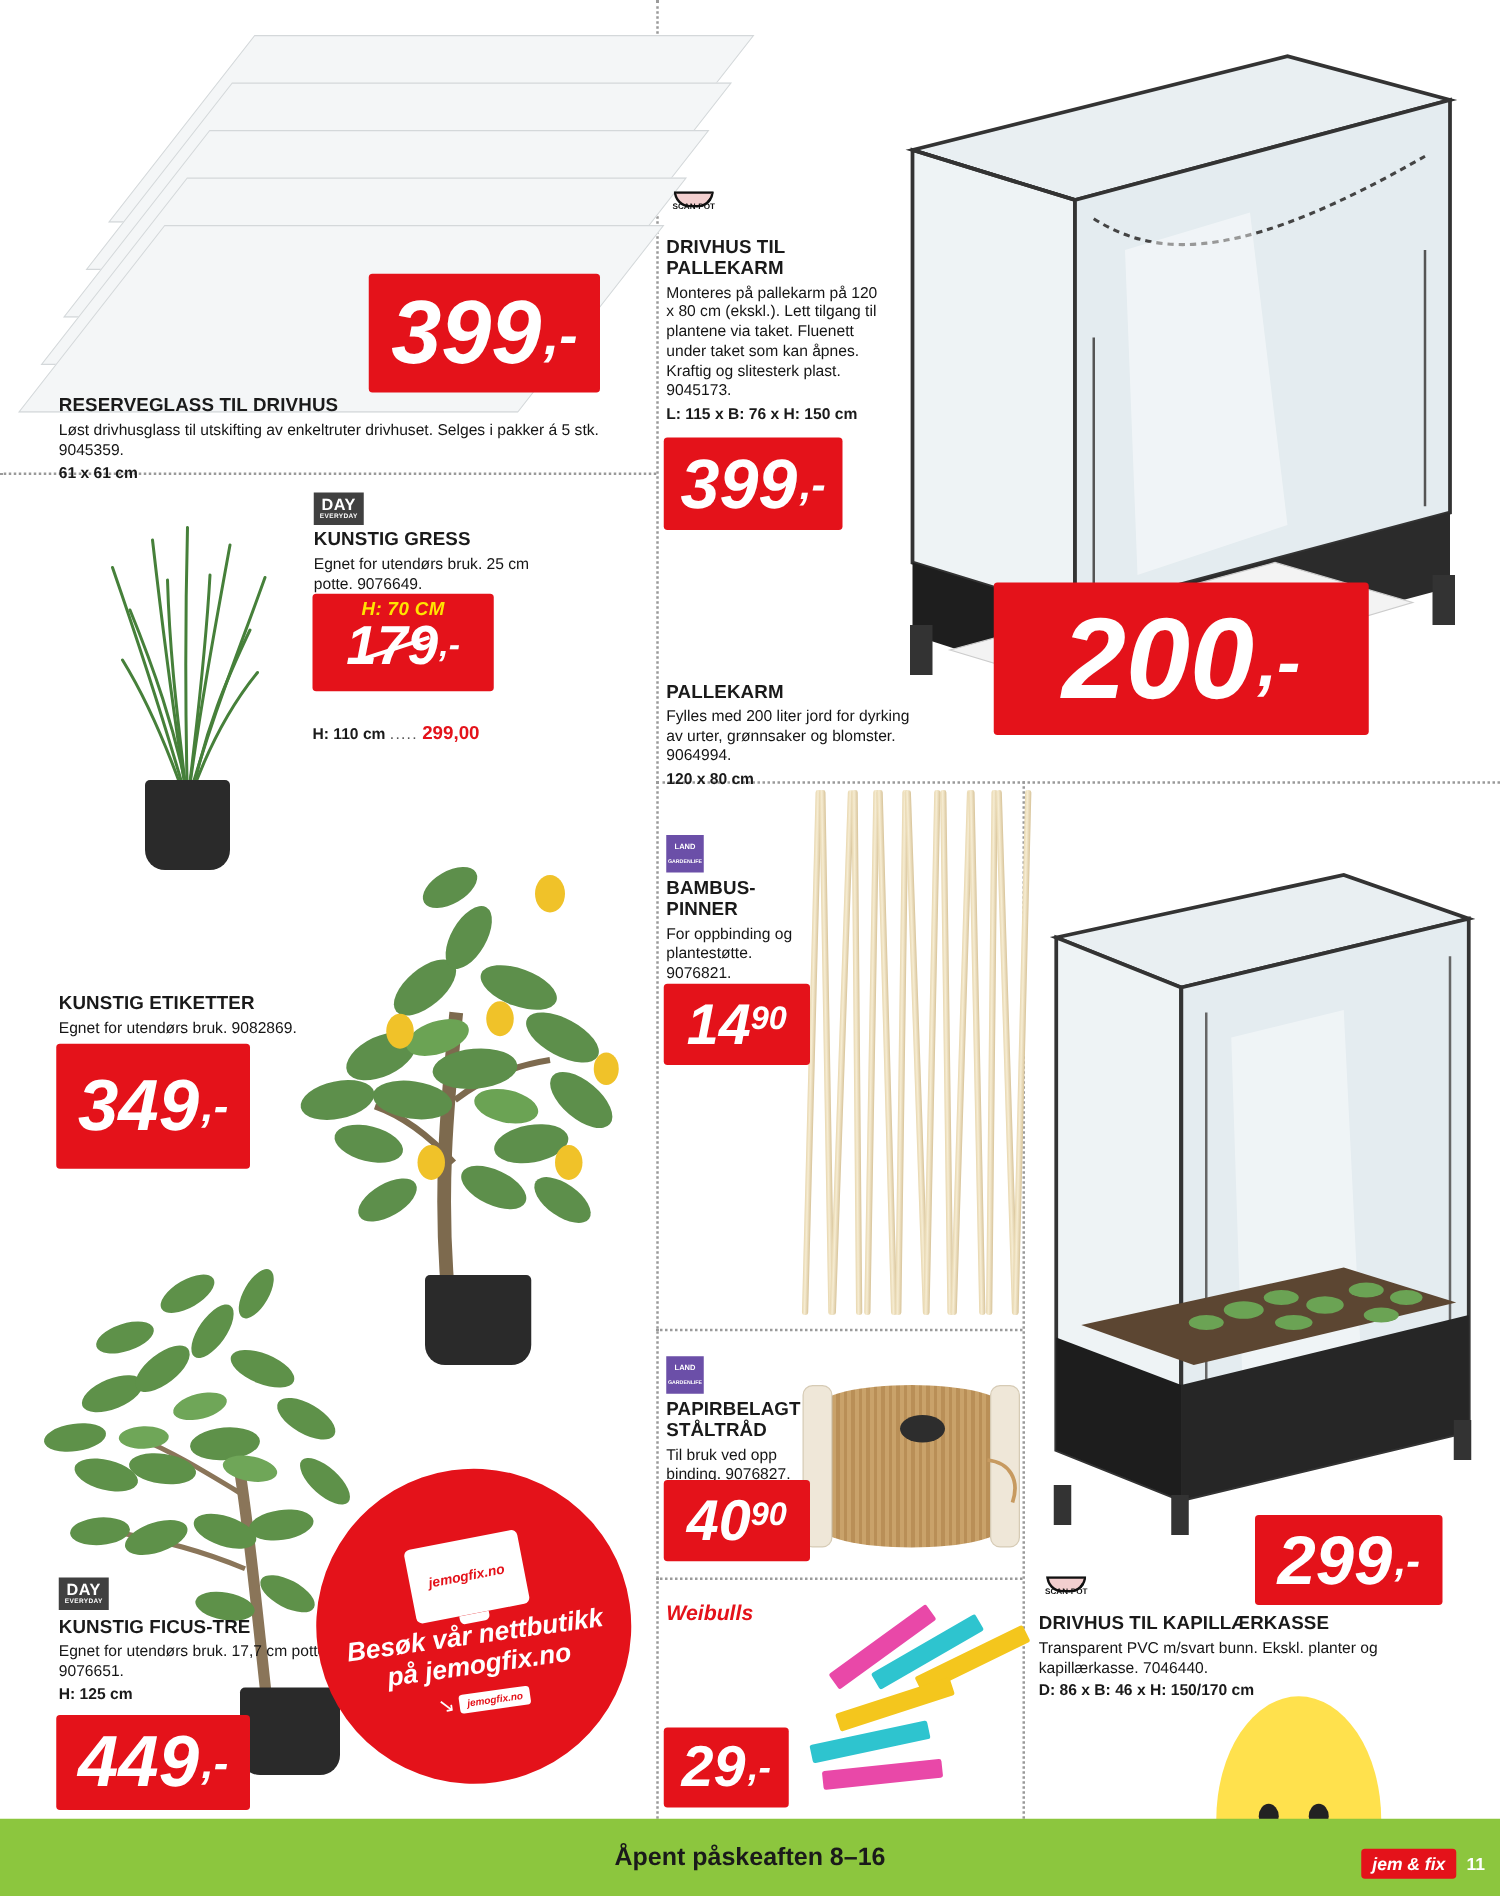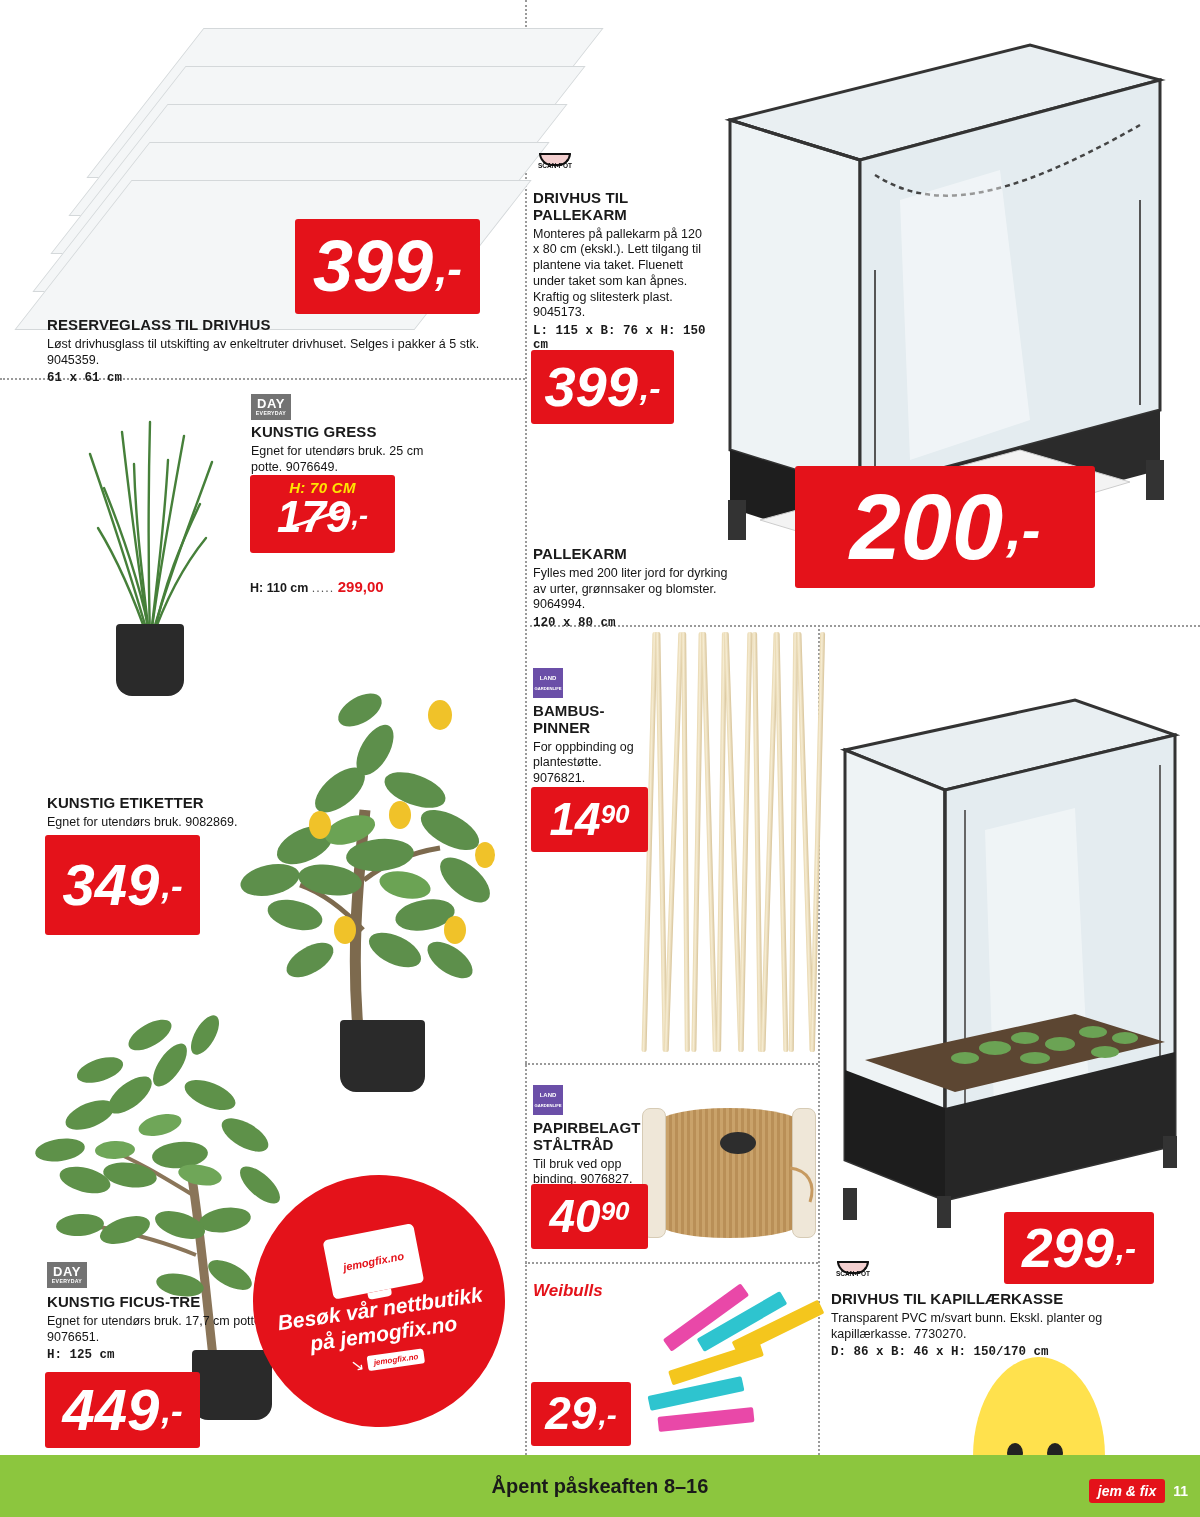--- a/index.html
+++ b/index.html
@@ -12,21 +12,21 @@
   .page { position:absolute; inset:0; }
 
   
   .vsep { position:absolute; border-left:2px dotted #9a9a9a; }
   .hsep { position:absolute; border-top:2px dotted #9a9a9a; }
 
   
   .blk { position:absolute; }
   .title { font-weight:bold; font-size:15px; line-height:1.12; letter-spacing:.1px; }
   .desc  { font-size:12.5px; line-height:1.26; margin-top:3px; color:#151515; }
-  .spec  { font-size:12.5px; font-weight:bold; margin-top:3px;font-family:Liberation Mono, monospace; }
+  .spec  { font-size:12.5px; font-weight:bold; margin-top:3px; }
 
   
   .tag {
     position:absolute; background:#e4121a; color:#fff;
     display:flex; align-items:center; justify-content:center;
     border-radius:3px; font-weight:bold; font-style:italic;
   }
   .tag .num { display:flex; align-items:flex-start; line-height:.85; }
   .tag .cur { font-style:italic; font-weight:bold; }
 
@@ -79,21 +79,21 @@
   .strike { position:absolute; left:6px; top:22px; width:62px; height:3px; background:#fff; transform:rotate(-18deg); }
   .grass-alt { position:absolute; left:250px; top:578px; font-size:12.5px; font-weight:bold; }
   .grass-alt .dots { color:#555; font-weight:normal; letter-spacing:1px; }
   .grass-alt .red { color:#e4121a; font-size:15px; }
 
   
   .badge {
     position:absolute; display:flex; align-items:center; justify-content:center;
     font-weight:bold; color:#fff; font-size:8px; line-height:1;
   }
-  .badge-day { width:40px; height:26px; background:#737373; flex-direction:column; }
+  .badge-day { width:40px; height:26px; background:#404040; flex-direction:column; }
   .badge-day .b1 { font-size:13px; letter-spacing:.5px; }
   .badge-day .b2 { font-size:5.2px; letter-spacing:.3px; margin-top:1px; }
   .badge-land { width:30px; height:30px; background:#6b4fa8; flex-direction:column; color:#fff; }
   .badge-land .l1 { font-size:6px; }
   .badge-land .l2 { font-size:4.2px; margin-top:6px; }
   .badge-scan {
     width:44px; height:22px; color:#111; font-size:7px; font-weight:bold;
     display:flex; align-items:center; justify-content:center;
   }
   .scan-pot { position:relative; width:44px; height:22px; }
@@ -553,21 +553,21 @@
 
   <div class="badge badge-scan" style="left:831px; top:1258px;">
     <div class="scan-pot">
       <div class="bowl"></div>
       <div class="txt">SCAN-POT</div>
     </div>
   </div>
 
   <div class="blk" style="left:831px; top:1291px; width:330px;">
     <div class="title">DRIVHUS TIL KAPILLÆRKASSE</div>
-    <div class="desc">Transparent PVC m/svart bunn. Ekskl. planter og kapillærkasse. 7730270.</div>
+    <div class="desc">Transparent PVC m/svart bunn. Ekskl. planter og kapillærkasse. 7046440.</div>
     <div class="spec">D: 86 x B: 46 x H: 150/170 cm</div>
   </div>
 
   <div class="tag tag-299">
     <span class="num">
         <span>299</span>
         <span class="cur">,-</span>
       </span>
   </div>
 

